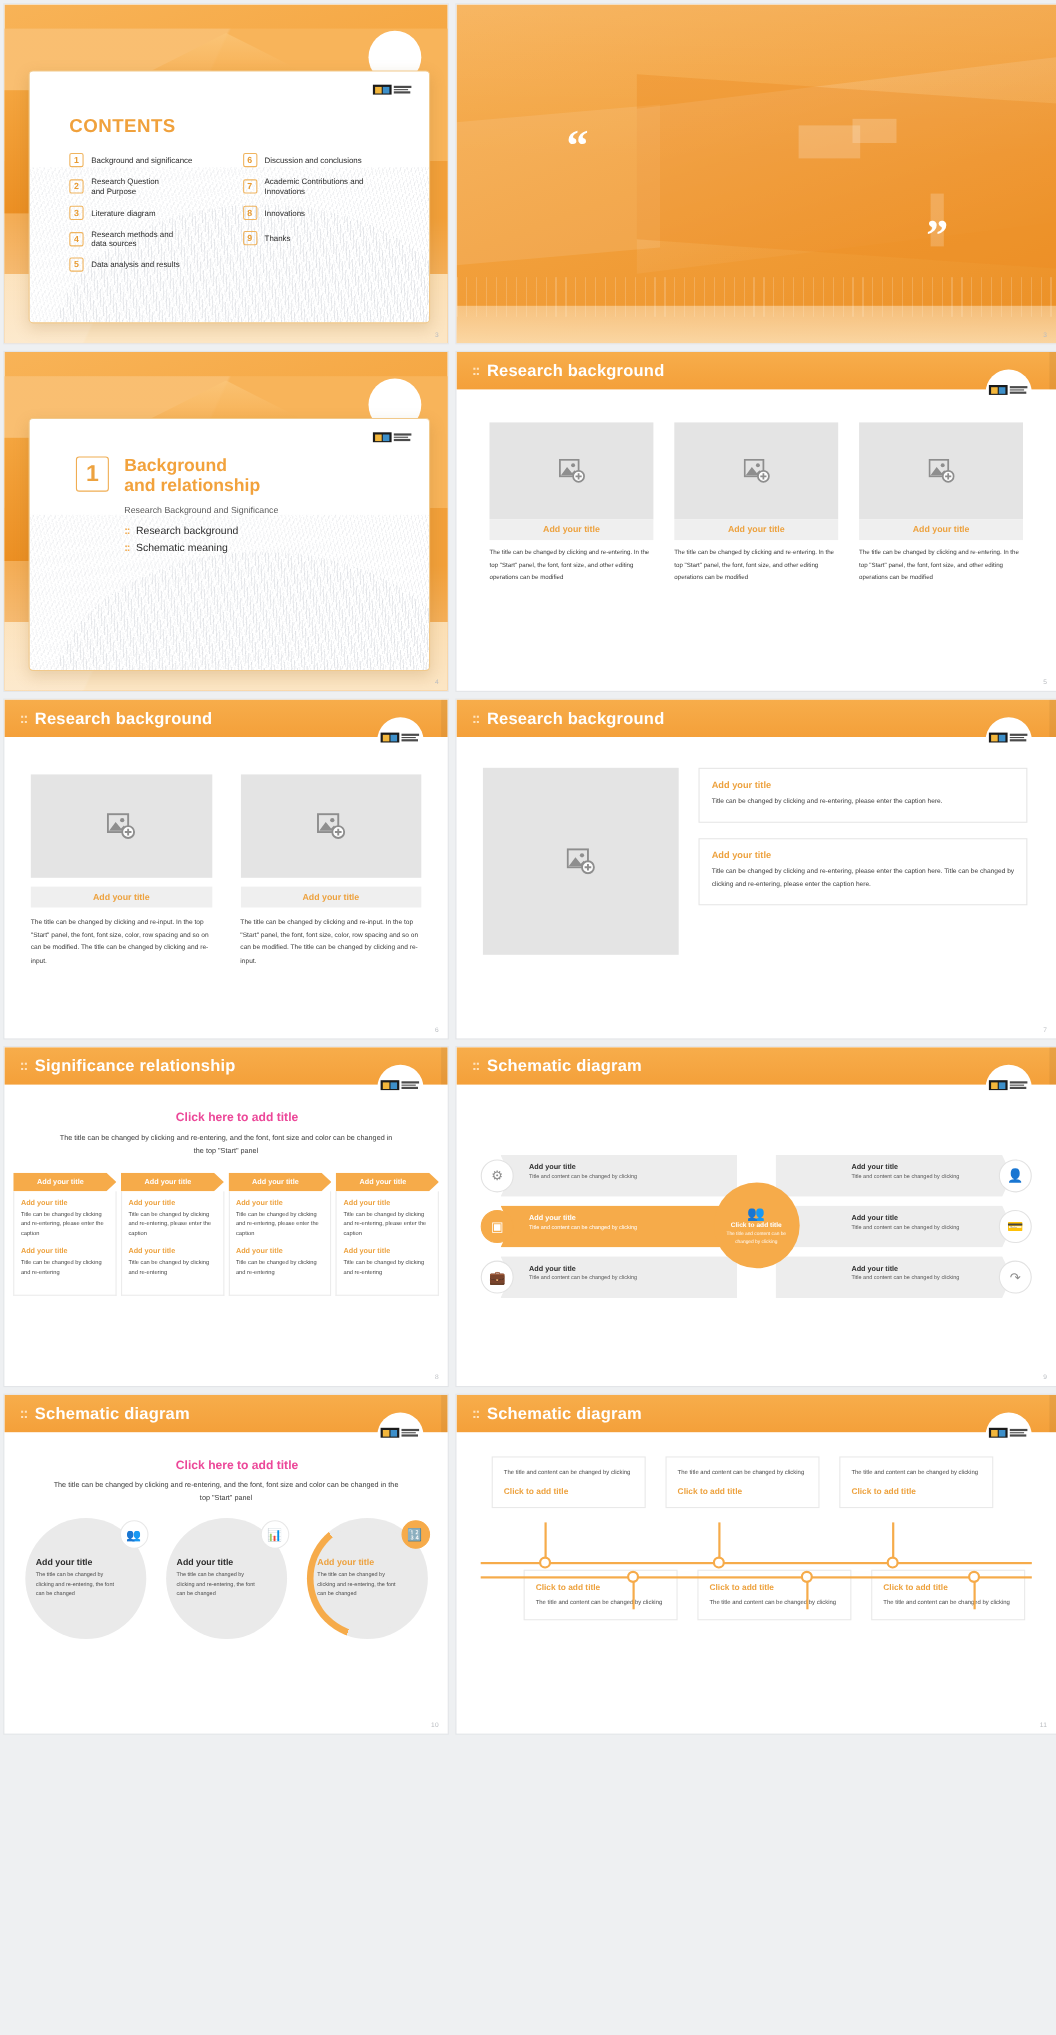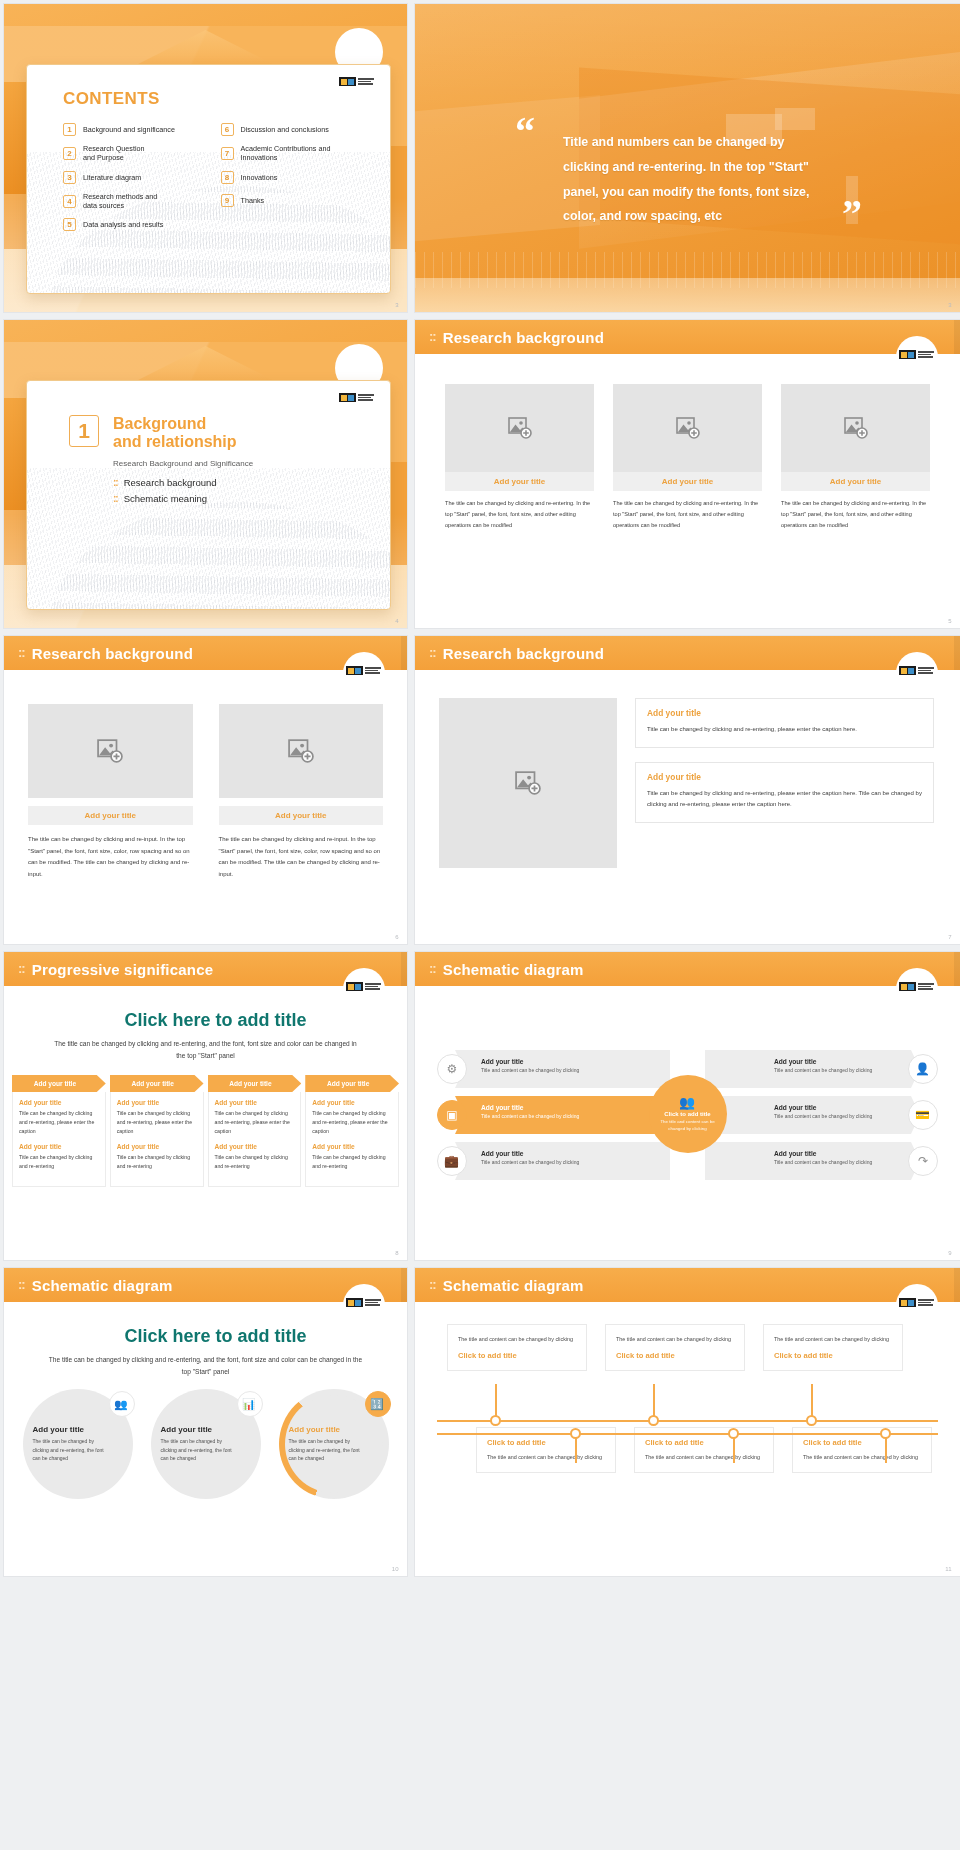--- a/index.html
+++ b/index.html
@@ -108,21 +108,21 @@
     background:
       repeating-linear-gradient(78deg, rgba(170,175,185,.20) 0 0.6px, transparent 0.6px 3.2px),
       repeating-linear-gradient(-62deg, rgba(170,175,185,.13) 0 0.6px, transparent 0.6px 4.4px);
     opacity:.85;
   }
   .card .mesh2 {
     position:absolute; left:6%; right:-10%; bottom:-8%; height:55%;
     border-radius:50% 50% 0 0 / 100% 100% 0 0;
     background: repeating-linear-gradient(92deg, rgba(150,158,172,.18) 0 0.6px, transparent 0.6px 3px);
   }
-  .card-inner { position:relative; z-index:2; padding:12px 20px; }
+  .card-inner { position:relative; z-index:2; padding:28px 20px; }
 
   .contents-title {
     color:#f0a13c; font-size:17px; font-weight:bold; letter-spacing:.4px;
     margin: 12px 0 12px 16px;
   }
   .toc {
     display:grid; grid-template-columns: 1fr 1fr;
     column-gap: 16px; row-gap: 0px; padding: 0 8px 0 16px;
   }
   .toc-col { display:flex; flex-direction:column; gap:6px; }
@@ -214,21 +214,21 @@
 
   
   .s7 { display:flex; gap:18px; padding:28px 26px 0 24px; }
   .s7 .left { width:178px; height:170px; }
   .s7 .right { flex:1; display:flex; flex-direction:column; gap:14px; }
   .s7box { border:1px solid #e6e6e6; padding:9px 11px 11px 11px; }
   .s7box h4 { color:#eda23f; font-size:8.4px; font-weight:bold; margin-bottom:6px; }
 
   
   .center-head { text-align:center; padding-top:24px; }
-  .center-head h3 { color:#0f766e; font-size:18px; font-weight:bold;margin-left:20px; }
+  .center-head h3 { color:#ec4899; font-size:11px; font-weight:bold;margin-left:20px; }
   .center-head p { color:#3c3c3c; font-size:6.6px; line-height:1.75; margin-top:7px; }
 
   
   .arrows { display:flex; gap:4px; padding:14px 8px 0 8px; }
   .acol { flex:1; display:flex; flex-direction:column; }
   .abar {
     position:relative; height:17px; background:#f6ab4a; color:#fff;
     font-size:6.6px; font-weight:bold; display:flex; align-items:center;
     justify-content:center; padding-right:8px;
     clip-path: polygon(0 0, calc(100% - 9px) 0, 100% 50%, calc(100% - 9px) 100%, 0 100%);
@@ -389,21 +389,20 @@
     <div class="qb-left"></div>
     <div class="qb-roof"></div>
     <div class="qb-face"></div>
     <div class="qb-win" style="left:57%;top:110px;width:56px;height:30px"></div>
     <div class="qb-win" style="left:66%;top:104px;width:40px;height:22px"></div>
     <div class="qb-win" style="left:79%;top:172px;width:12px;height:48px"></div>
     <div class="qb-fence"></div>
     <div class="qb-ground"></div>
     <div class="qmark open">“</div>
     <div class="qmark close">”</div>
-    <div class="quote-text">Title and numbers can be changed by clicking and re-entering. In the top "Start" panel, you can modify the fonts, font size, color, and row spacing, etc</div>
     <div class="pgnum">3</div>
   </div>
 
   <div class="slide">
     <div class="cover">
       <div class="bldg"></div>
       <div class="roof"></div>
       <div class="blk"></div>
     </div>
     <div class="hdr-bump" style="right:24px;top:24px;width:48px;height:48px"></div>
@@ -591,21 +590,21 @@
           <p class="body-txt" style="font-size:6px">Title can be changed by clicking and re-entering, please enter the caption here. Title can be changed by clicking and re-entering, please enter the caption here.</p>
         </div>
       </div>
     </div>
     <div class="pgnum">7</div>
   </div>
 
   <div class="slide">
     <div class="hdr">
       <span class="dots">::</span>
-      <span class="htitle">Progressive significance</span>
+      <span class="htitle">Significance relationship</span>
     </div>
     <div class="hdr-bump"></div>
     <div class="logo">
       <span class="mark">
           <i class="y"></i>
           <i class="b"></i>
         </span>
       <span class="wordmark">
           <span></span>
           <span></span>

